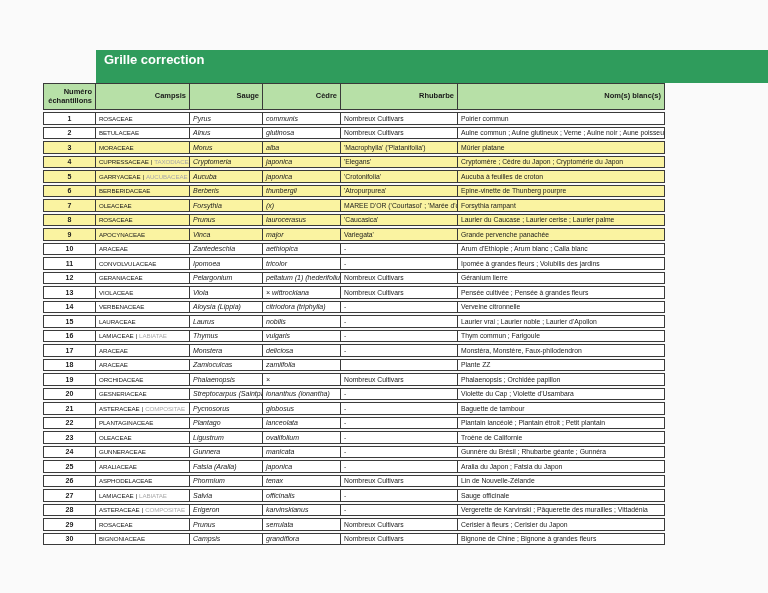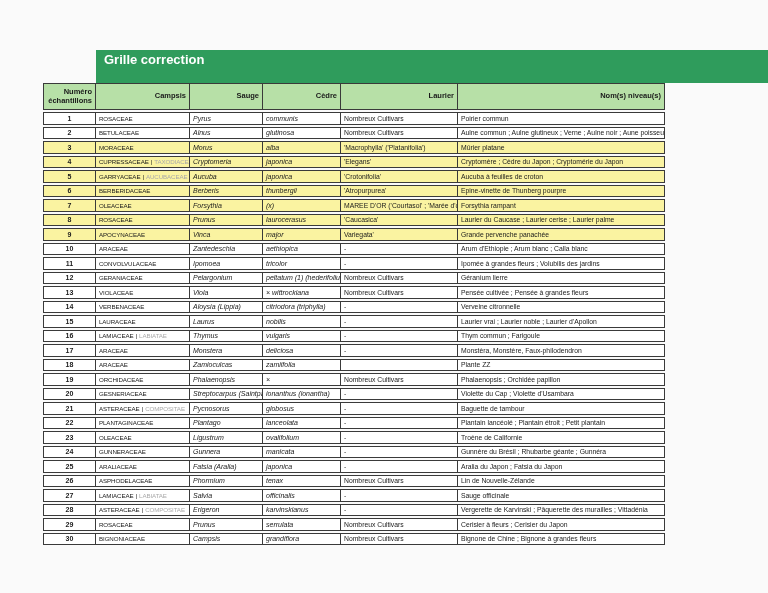--- a/index.html
+++ b/index.html
@@ -73,22 +73,22 @@
       <col style="width:78px">
       <col style="width:117px">
       <col style="width:207px">
     </colgroup>
     <thead>
       <tr>
         <th class="num">Numéro échantillons</th>
         <th>Campsis</th>
         <th>Sauge</th>
         <th>Cèdre</th>
-        <th>Laurier</th>
-        <th>Nom(s) niveau(s)</th>
+        <th>Rhubarbe</th>
+        <th>Nom(s) blanc(s)</th>
       </tr>
     </thead>
     <tbody>
         <tr>
           <td class="num">1</td>
           <td class="fam"><span>ROSACEAE</span></td>
           <td class="genre">Pyrus</td>
           <td class="espece">communis</td>
           <td class="cultivar">Nombreux Cultivars</td>
           <td class="noms">Poirier commun</td>

